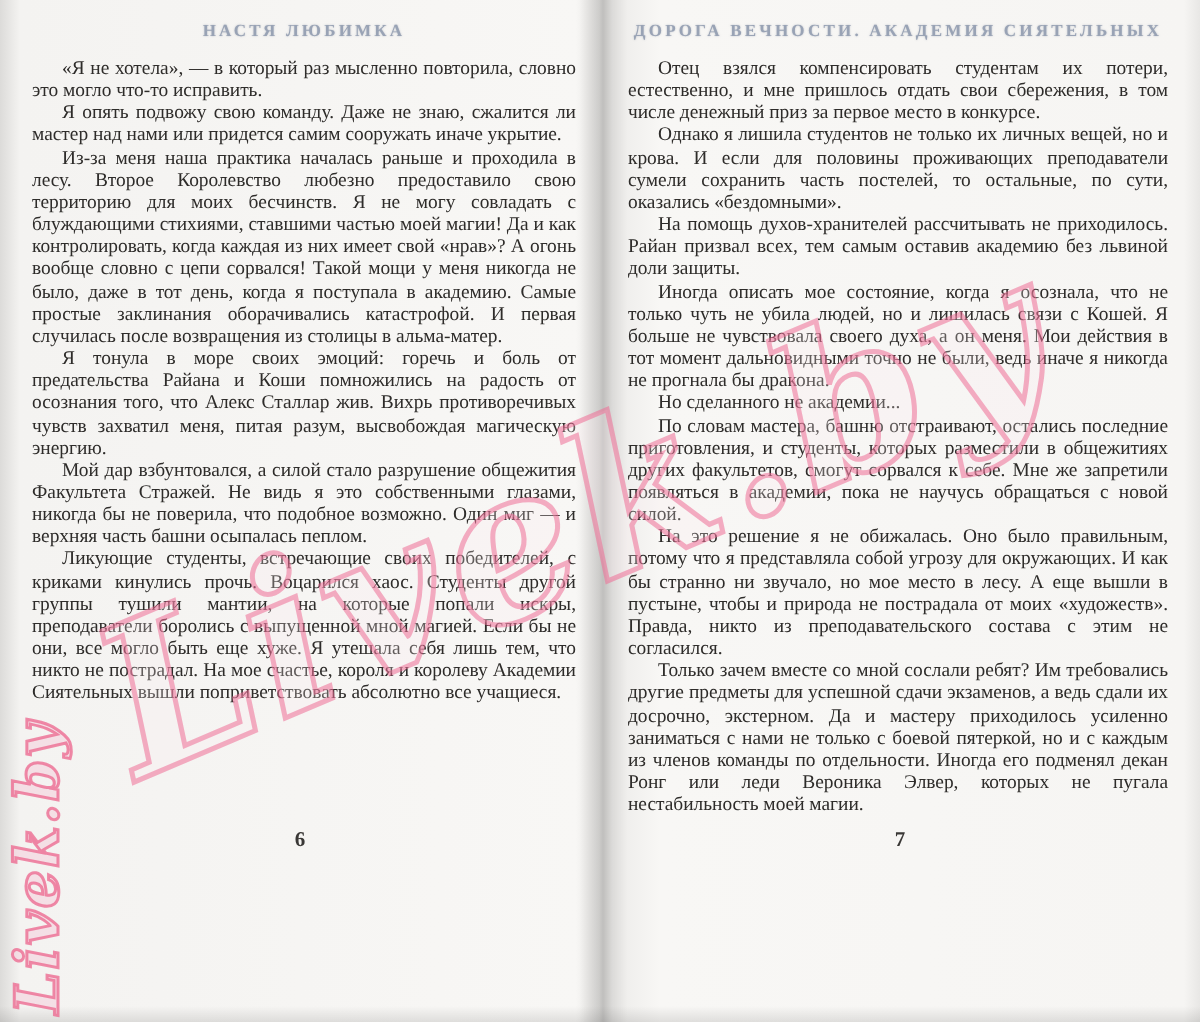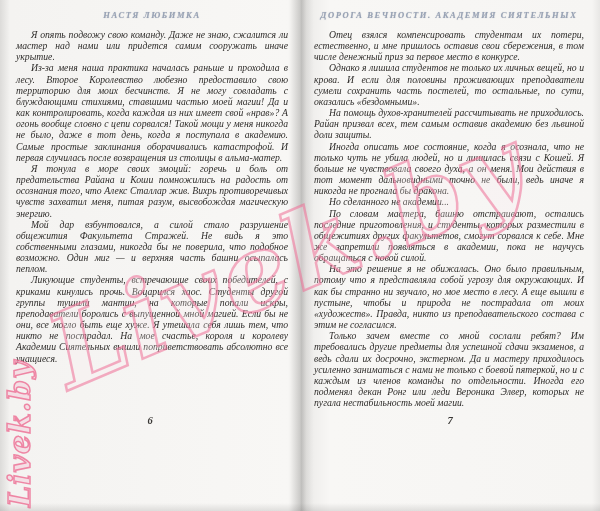--- a/index.html
+++ b/index.html
@@ -11,21 +11,21 @@
   .spread{
     position:relative;width:600px;height:511px;
     background:linear-gradient(90deg,#dcdbd9 0px,#f4f3f1 10px,#f8f7f5 290px,#e3e2e0 300px,#efeeec 312px,#f8f7f5 330px,#f6f5f3 592px,#e8e7e5 600px);
   }
   .gutter{
     position:absolute;left:288px;top:0;width:26px;height:511px;
     background:linear-gradient(90deg,rgba(0,0,0,0) 0%,rgba(0,0,0,0.10) 45%,rgba(0,0,0,0.16) 52%,rgba(0,0,0,0.06) 70%,rgba(0,0,0,0) 100%);
     pointer-events:none;
   }
   .page{
-    position:absolute;top:0;height:431px;width:300px;box-sizing:border-box;font-style:italic;
+    position:absolute;top:0;height:431px;width:300px;box-sizing:border-box;
   }
   .page.left{left:0;padding:10px 12px 24px 16px;}
   .page.right{left:300px;padding:10px 16px 13px 14px;}
   .running-head{
     text-align:center;
     font-size:8.5px;font-weight:bold;letter-spacing:1.6px;
     color:#99a3b5;
     text-shadow:0 0 1px rgba(130,140,160,0.5);
     text-transform:uppercase;
     margin-bottom:9px;
@@ -69,33 +69,34 @@
   }
 </style>
 </head>
 <body>
 
 <div class="spread">
 
   <div class="page left">
     <div class="running-head">НАСТЯ ЛЮБИМКА</div>
     <div class="body-text">
+        <p class="para">«Я не хотела», — в который раз мысленно повторила, словно это могло что-то исправить.</p>
         <p class="para">Я опять подвожу свою команду. Даже не знаю, сжалится ли мастер над нами или придется самим сооружать иначе укрытие.</p>
         <p class="para">Из-за меня наша практика началась раньше и проходила в лесу. Второе Королевство любезно предоставило свою территорию для моих бесчинств. Я не могу совладать с блуждающими стихиями, ставшими частью моей магии! Да и как контролировать, когда каждая из них имеет свой «нрав»? А огонь вообще словно с цепи сорвался! Такой мощи у меня никогда не было, даже в тот день, когда я поступала в академию. Самые простые заклинания оборачивались катастрофой. И первая случилась после возвращения из столицы в альма-матер.</p>
         <p class="para">Я тонула в море своих эмоций: горечь и боль от предательства Райана и Коши помножились на радость от осознания того, что Алекс Сталлар жив. Вихрь противоречивых чувств захватил меня, питая разум, высвобождая магическую энергию.</p>
         <p class="para">Мой дар взбунтовался, а силой стало разрушение общежития Факультета Стражей. Не видь я это собственными глазами, никогда бы не поверила, что подобное возможно. Один миг — и верхняя часть башни осыпалась пеплом.</p>
         <p class="para">Ликующие студенты, встречающие своих победителей, с криками кинулись прочь. Воцарился хаос. Студенты другой группы тушили мантии, на которые попали искры, преподаватели боролись с выпущенной мной магией. Если бы не они, все могло быть еще хуже. Я утешала себя лишь тем, что никто не пострадал. На мое счастье, короля и королеву Академии Сиятельных вышли поприветствовать абсолютно все учащиеся.</p>
       </div>
     <div class="page-number">6</div>
   </div>
 
   <div class="page right">
     <div class="running-head">ДОРОГА ВЕЧНОСТИ. АКАДЕМИЯ СИЯТЕЛЬНЫХ</div>
     <div class="body-text">
-        <p class="para">Отец взялся компенсировать студентам их потери, естественно, и мне пришлось оставив свои сбережения, в том числе денежный приз за первое место в конкурсе.</p>
+        <p class="para">Отец взялся компенсировать студентам их потери, естественно, и мне пришлось отдать свои сбережения, в том числе денежный приз за первое место в конкурсе.</p>
         <p class="para">Однако я лишила студентов не только их личных вещей, но и крова. И если для половины проживающих преподаватели сумели сохранить часть постелей, то остальные, по сути, оказались «бездомными».</p>
         <p class="para">На помощь духов-хранителей рассчитывать не приходилось. Райан призвал всех, тем самым оставив академию без львиной доли защиты.</p>
         <p class="para">Иногда описать мое состояние, когда я осознала, что не только чуть не убила людей, но и лишилась связи с Кошей. Я больше не чувствовала своего духа, а он меня. Мои действия в тот момент дальновидными точно не были, ведь иначе я никогда не прогнала бы дракона.</p>
         <p class="para">Но сделанного не академии...</p>
         <p class="para">По словам мастера, башню отстраивают, остались последние приготовления, и студенты, которых разместили в общежитиях других факультетов, смогут сорвался к себе. Мне же запретили появляться в академии, пока не научусь обращаться с новой силой.</p>
         <p class="para">На это решение я не обижалась. Оно было правильным, потому что я представляла собой угрозу для окружающих. И как бы странно ни звучало, но мое место в лесу. А еще вышли в пустыне, чтобы и природа не пострадала от моих «художеств». Правда, никто из преподавательского состава с этим не согласился.</p>
         <p class="para">Только зачем вместе со мной сослали ребят? Им требовались другие предметы для успешной сдачи экзаменов, а ведь сдали их досрочно, экстерном. Да и мастеру приходилось усиленно заниматься с нами не только с боевой пятеркой, но и с каждым из членов команды по отдельности. Иногда его подменял декан Ронг или леди Вероника Элвер, которых не пугала нестабильность моей магии.</p>
       </div>
     <div class="page-number">7</div>
   </div>

